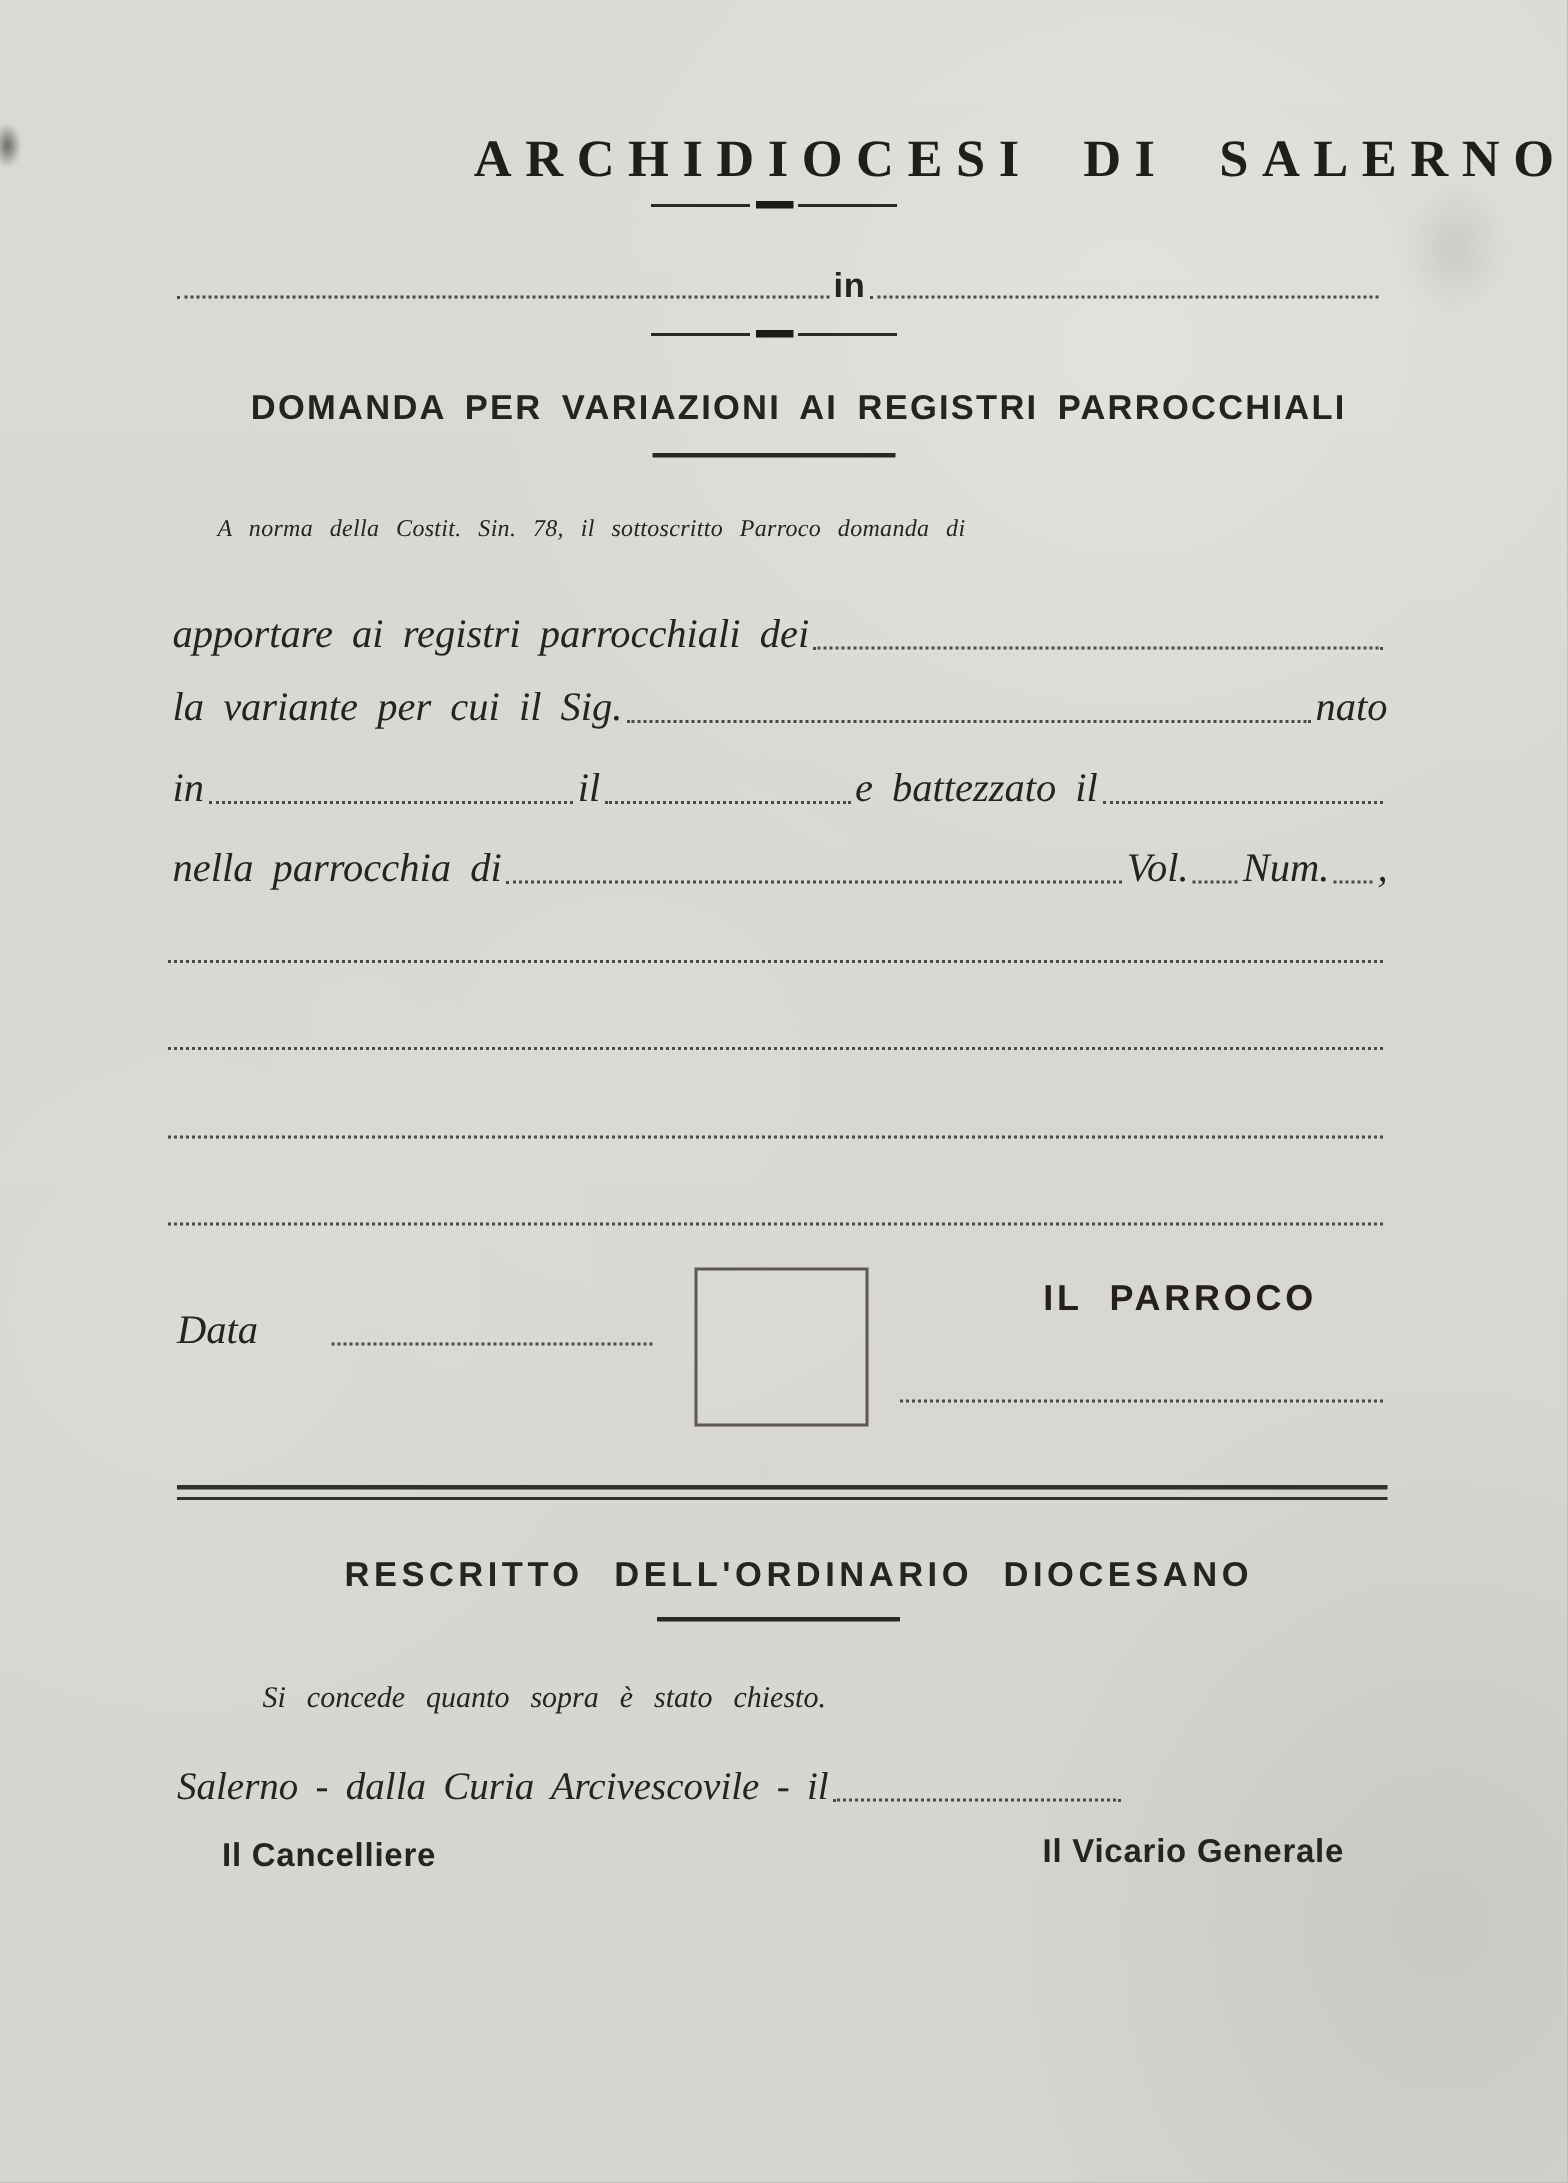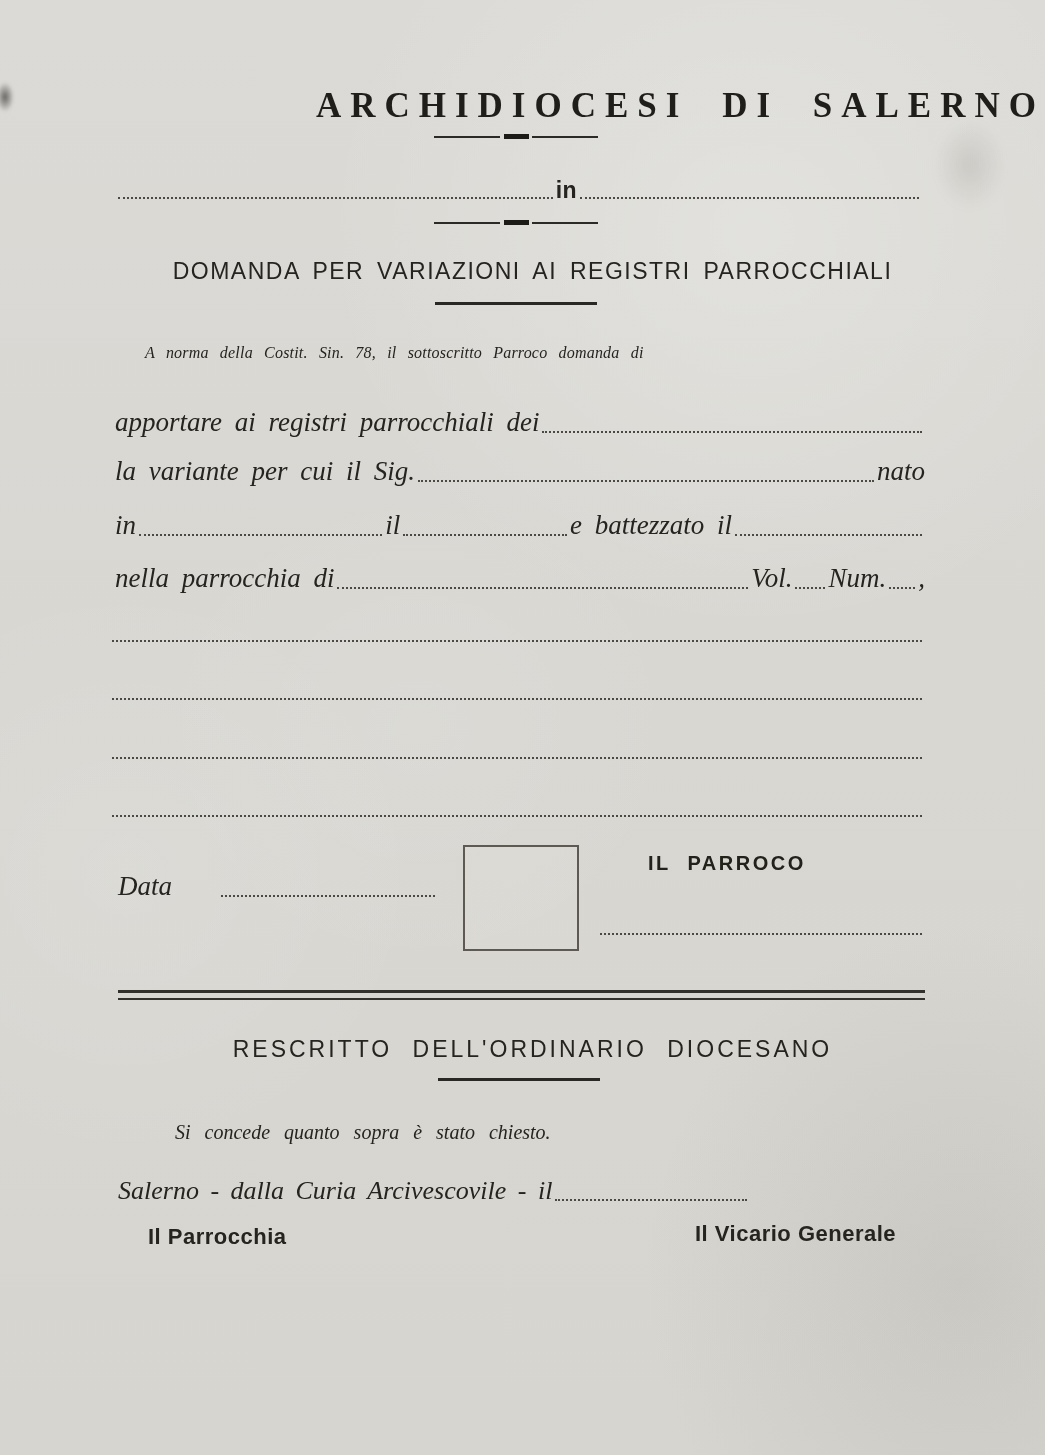--- a/index.html
+++ b/index.html
@@ -15,21 +15,21 @@
   }
   .abs { position:absolute; }
   
   .title {
     left:0; right:0; top:86px; text-align:right;
     font-family:"Liberation Serif", serif; font-weight:bold;
     font-size:35px; letter-spacing:9px; word-spacing:16px; color:#201e1a;
   }
   .h-sans {
     left:0; right:0; text-align:center; font-family:"Liberation Sans", sans-serif;
-    font-weight:normal; color:#26241f;padding-left:20px;
+    font-weight:bold; color:#26241f;padding-left:20px;
   }
   .form-heading { top:258px; font-size:23px; letter-spacing:1.5px; word-spacing:5px; }
   .rescript-heading { top:1036px; font-size:23px; letter-spacing:3px; word-spacing:11px; }
   
   .sep { width:164px; height:8px; left:434px; }
   .sep .l,.sep .r { position:absolute; top:3px; width:66px; height:2px; background:#2c2a26; }
   .sep .l{ left:0; } .sep .r{ right:0; }
   .sep .c { position:absolute; left:70px; top:1px; width:25px; height:5px; background:#1c1b18; }
   
   .rule { height:3px; background:#2a2824; }
@@ -50,22 +50,22 @@
   .bline { left:115px; width:810px; height:36px; font-size:27px; }
   .bline .w { word-spacing:6px; }
   .b1 { left:145px; width:782px; top:344px; word-spacing:7px; letter-spacing:.2px; }
   .b2 { top:402px;font-family:Liberation Serif, serif; } .b3 { top:451px; } .b4 { top:505px; } .b5 { top:558px; }
   
   .wline { left:112px; width:810px; height:0; }
   
   .data-line { left:118px; width:320px; top:870px; height:32px; font-size:27px;gap:46px; }
   .stamp-box { left:463px; top:845px; width:112px; height:102px;
     border:2px solid rgba(70,66,60,.85); background:rgba(255,255,255,.06); }
-  .parroco { left:648px; width:230px; top:852px; text-align:left;
-    font-family:"Liberation Sans", sans-serif; font-weight:bold; font-size:20px;
+  .parroco { left:648px; width:230px; top:852px; text-align:right;
+    font-family:"Liberation Sans", sans-serif; font-weight:bold; font-size:24px;
     letter-spacing:2.5px; word-spacing:9px; color:#232119; }
   .sig-line { left:600px; width:322px; top:933px; }
   
   .concede { left:175px; top:1121px; font-size:20px; word-spacing:9px; }
   .curia { left:118px; width:632px; top:1174px; height:32px; font-size:26px; }
   .curia .w { word-spacing:5px;text-align:center; }
   .officer { font-family:"Liberation Sans", sans-serif; font-weight:bold;
     font-size:22px; letter-spacing:.5px; color:#26241f; }
   .cancelliere { left:148px; top:1224px; }
   .vicario { left:695px; top:1221px; }
@@ -159,16 +159,16 @@
   <div class="abs h-sans rescript-heading">RESCRITTO DELL'ORDINARIO DIOCESANO</div>
   <div class="abs rule rule-rescritto"></div>
 
   <div class="abs it concede">Si concede quanto sopra è stato chiesto.</div>
 
   <div class="abs fline it curia">
     <span class="w">Salerno - dalla Curia Arcivescovile - il</span>
     <span class="dots"></span>
   </div>
 
-  <div class="abs officer cancelliere">Il Parrocchia</div>
+  <div class="abs officer cancelliere">Il Cancelliere</div>
   <div class="abs officer vicario">Il Vicario Generale</div>
 
 </div>
 
 </body></html>

